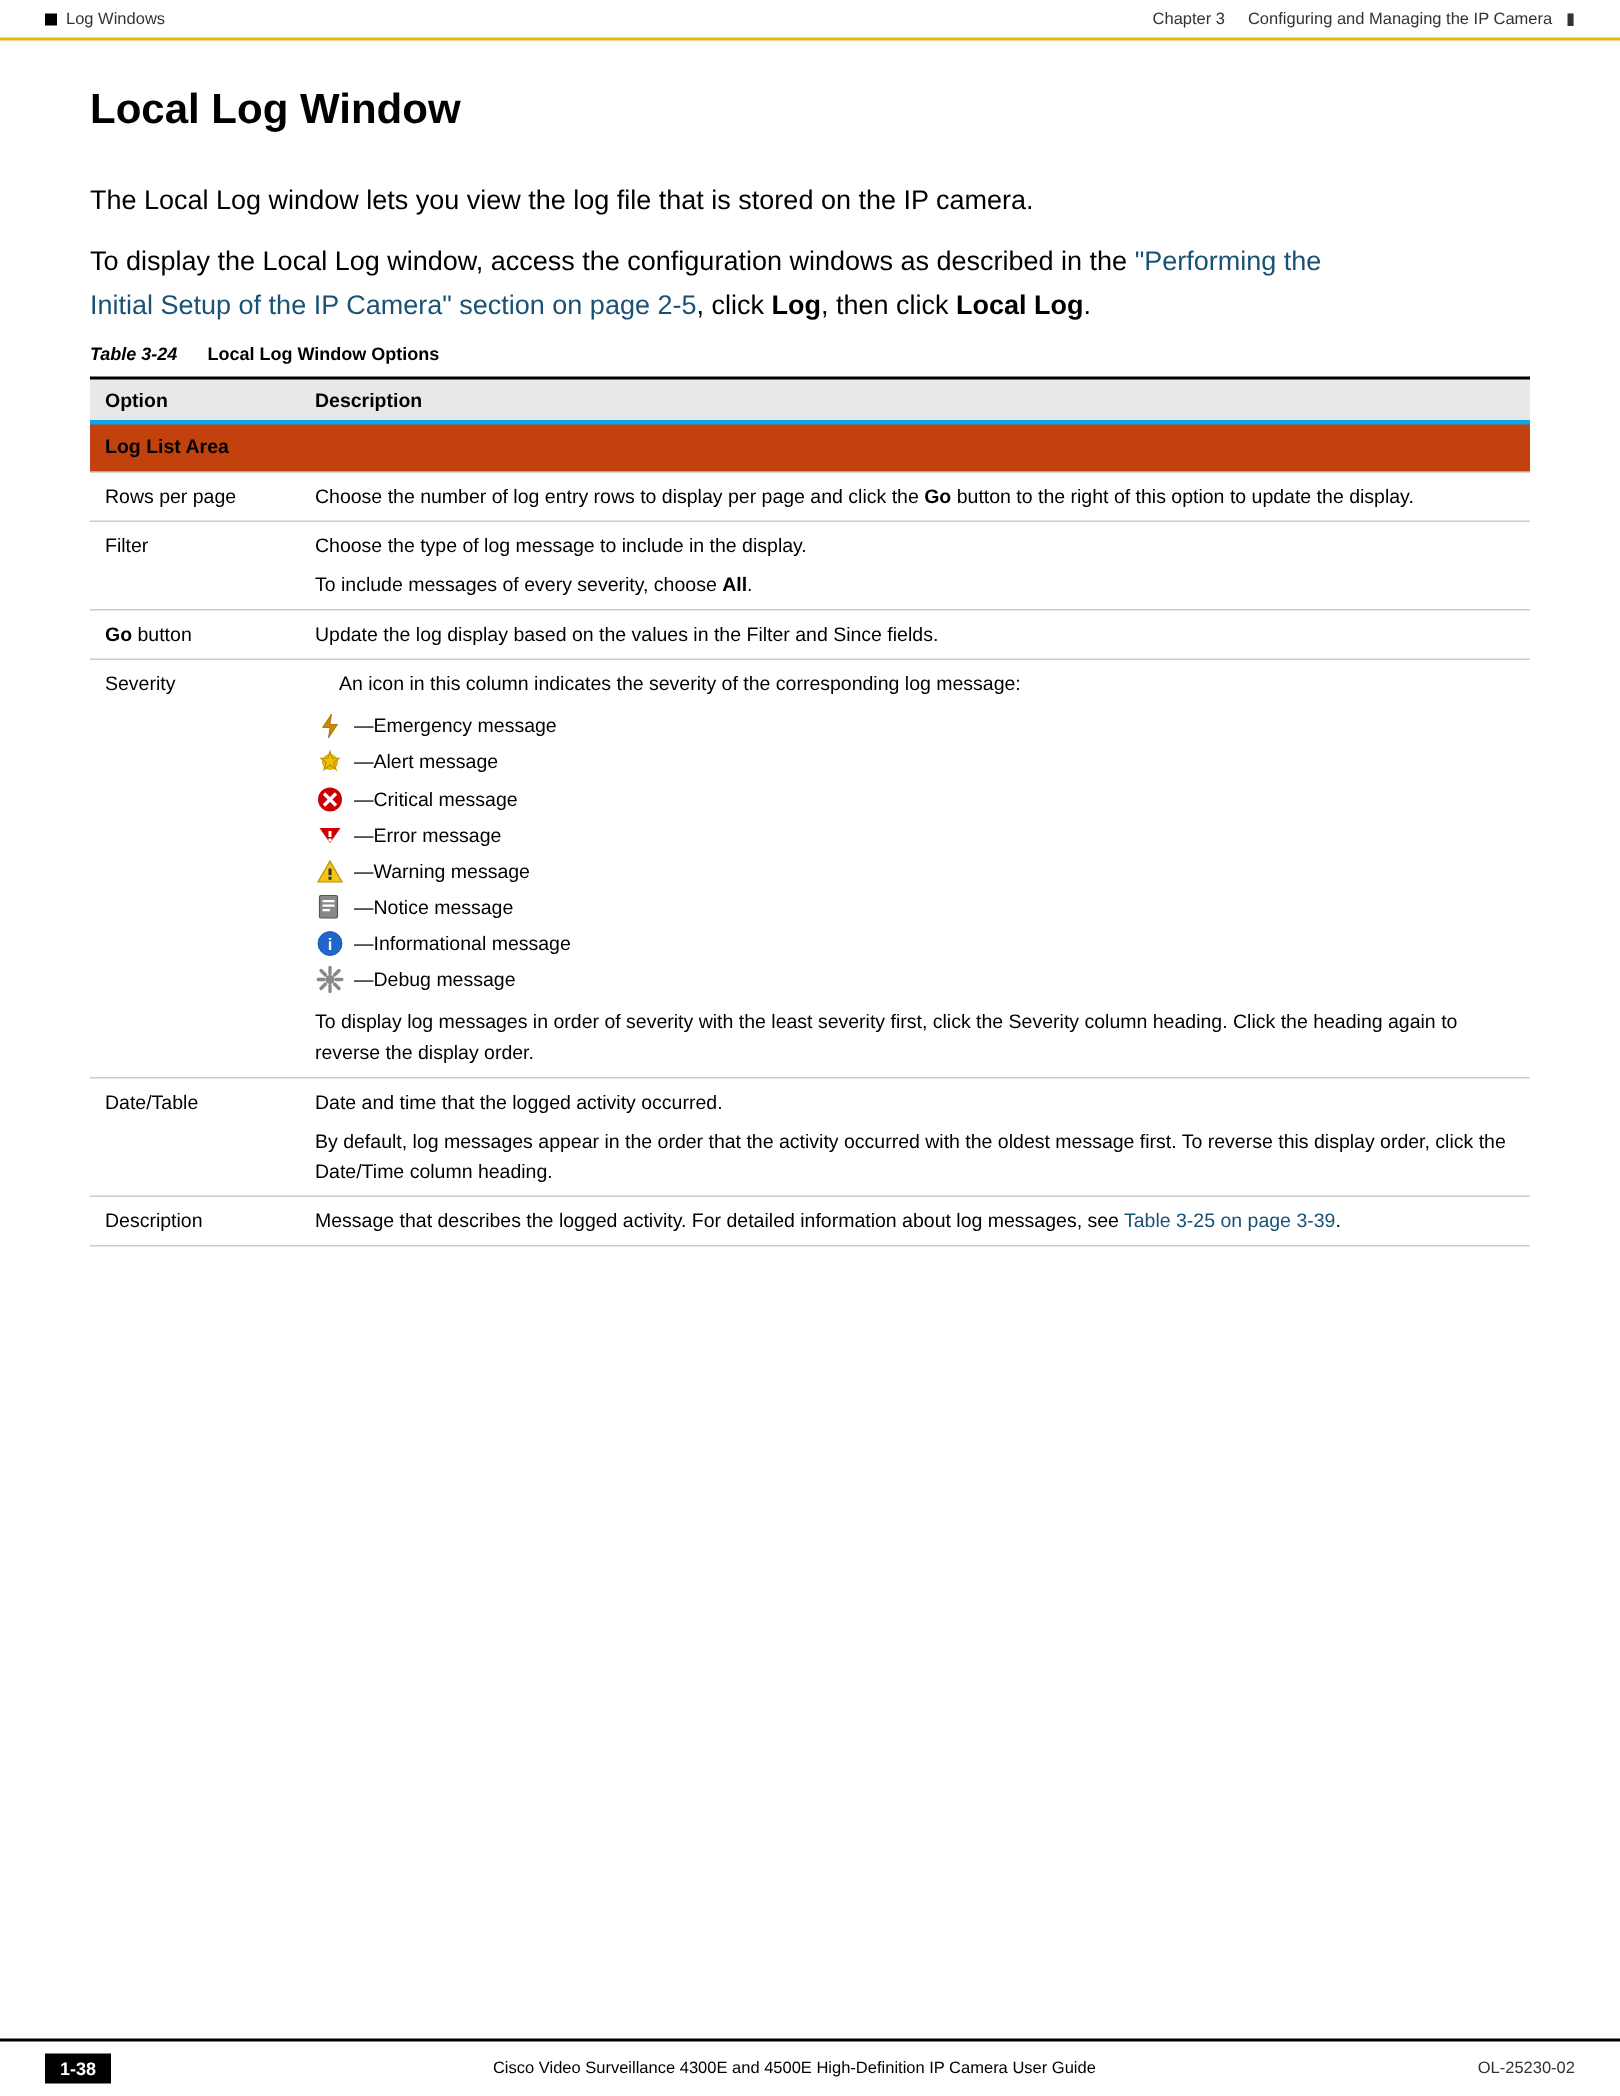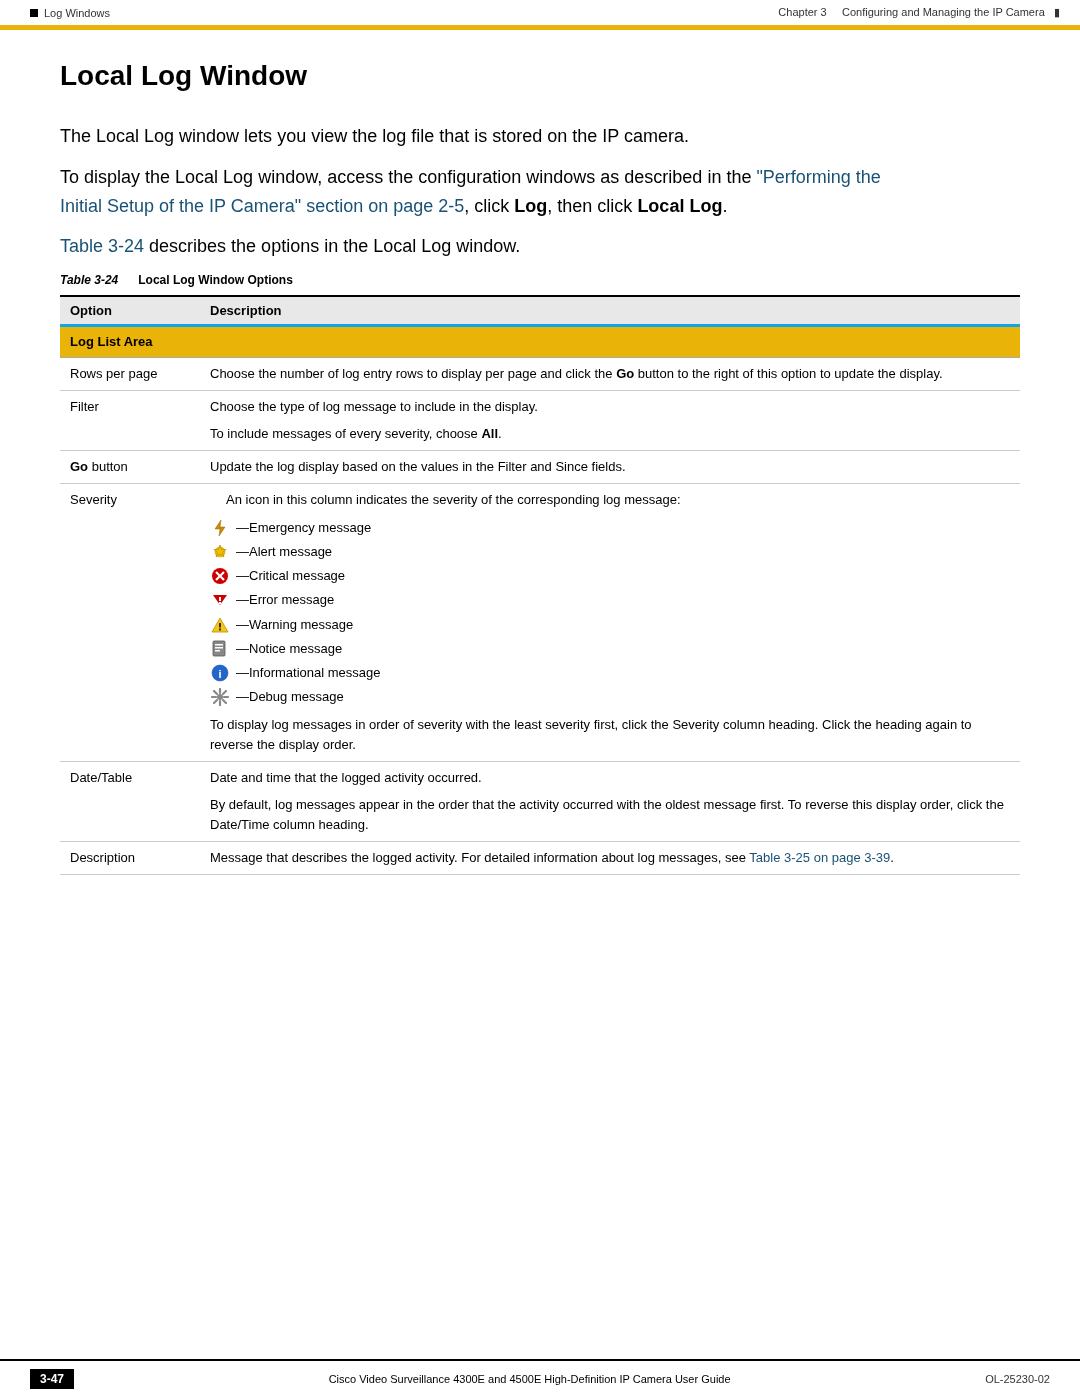--- a/index.html
+++ b/index.html
@@ -11,22 +11,22 @@
       width: 1080px;
       min-height: 1397px;
       position: relative;
     }
 
     
     .top-header {
       display: flex;
       justify-content: space-between;
       align-items: center;
-      padding: 6px 20px 6px 30px;
-      border-bottom: 5px solid #eab308;
+      padding: 6px 30px 6px 30px;
+      border-bottom: 2px solid #eab308;
       font-size: 11px;
       color: #333;
       text-align: center;
     }
     .top-header .left-label {
       display: flex;
       align-items: center;
       gap: 6px;
     }
     .top-header .black-square {
@@ -90,21 +90,21 @@
     }
     .main-table td {
       padding: 6px 10px;
       vertical-align: top;
       border-bottom: 1px solid #ccc;
       font-size: 13px;
       line-height: 1.55;
     }
     .main-table .section-header td {
       font-weight: bold;
-      background: #eab308;
+      background: #c2410c;
       border-bottom: 1px solid #aaa;
       padding: 5px 10px;
     }
     .col-option {
       width: 140px;
       min-width: 120px;
     }
     .col-desc {
       width: auto;
     }
@@ -178,23 +178,20 @@
   <h1 class="page-title">Local Log Window</h1>
 
   <p class="body-para">
     <span>The Local Log window lets you view the log file that is stored on the IP camera.</span>
   </p>
 
   <p class="body-para">
     <span>To display the Local Log window, access the configuration windows as described in the </span><a class="link">"Performing the Initial Setup of the IP Camera" section on page 2-5</a><span>, click <strong>Log</strong>, then click <strong>Local Log</strong>.</span>
   </p>
 
-  <p class="body-para">
-    <a class="link">Table 3-24</a><span> describes the options in the Local Log window.</span>
-  </p>
 
   <p class="table-title">
     <span class="table-num">Table 3-24</span>
     &nbsp;&nbsp;&nbsp;&nbsp;
     <span>Local Log Window Options</span>
   </p>
 
   <table class="main-table">
     <thead>
       <tr>
@@ -345,16 +342,16 @@
         <td class="col-desc">
           Message that describes the logged activity. For detailed information about log messages, see <a class="link">Table 3-25 on page 3-39</a>.
         </td>
       </tr>
     </tbody>
   </table>
 
 </div>
 
 <div class="footer">
-  <span class="footer-page-num">3-47</span>
+  <span class="footer-page-num">1-38</span>
   <span>Cisco Video Surveillance 4300E and 4500E High-Definition IP Camera User Guide</span>
   <span class="footer-doc-num">OL-25230-02</span>
 </div>
 
 </body></html>

